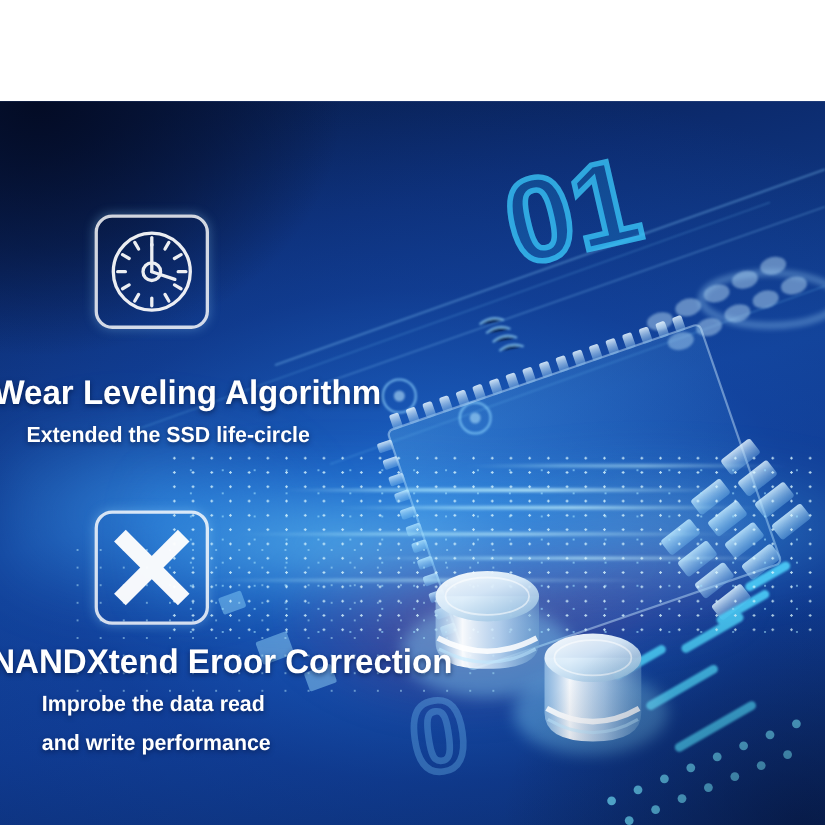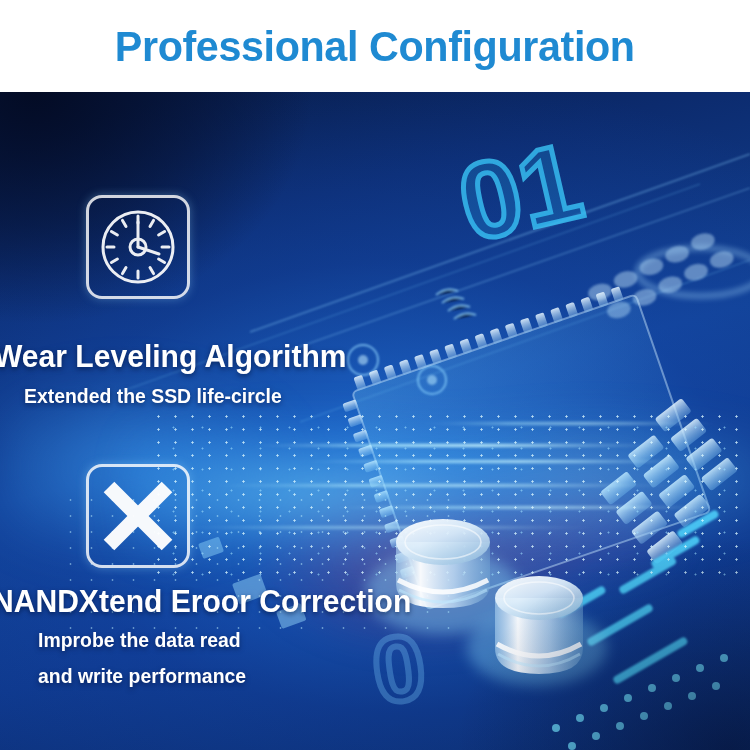--- a/index.html
+++ b/index.html
@@ -156,23 +156,20 @@
     text-shadow: 0 2px 5px rgba(0,20,60,0.6);
     transform: scaleX(0.97);
     transform-origin: left center;
   }
 </style>
 </head>
 <body>
 
 <div id="page">
 
-  <div id="header-band">
-    <div id="page-title">Professional Configuration</div>
-  </div>
 
   <div id="photo">
 
     <div class="layer" id="bg-base"></div>
     <div class="layer" id="bg-warm"></div>
     <div class="layer" id="bg-sweep2"></div>
 
     <svg class="vec" width="750" height="658" viewBox="0 0 750 658">
       <defs>
         <linearGradient id="traceGrad" x1="0" y1="0" x2="1" y2="1">

